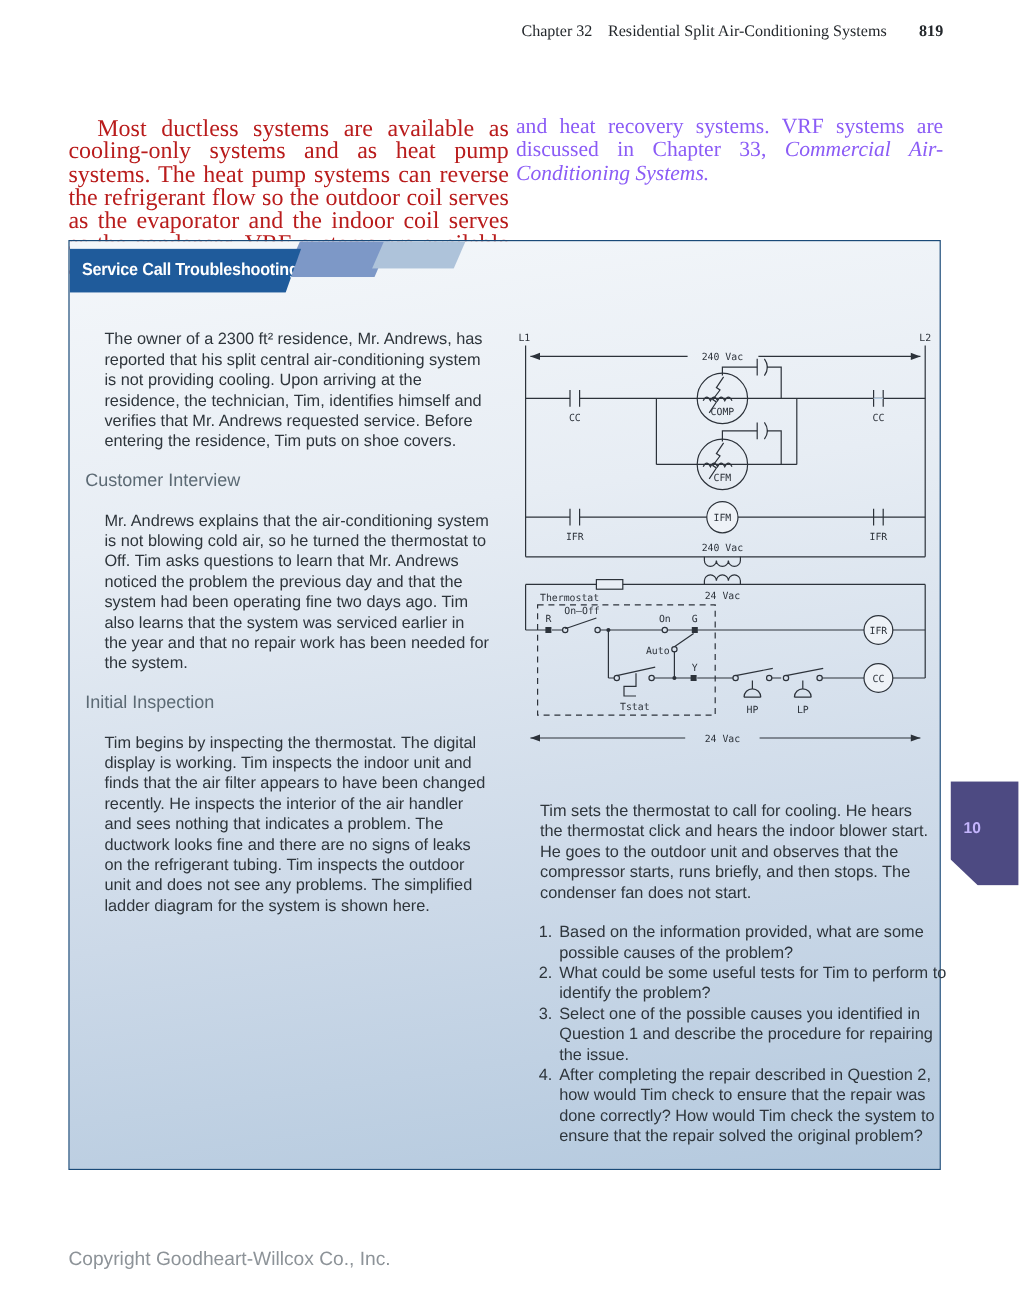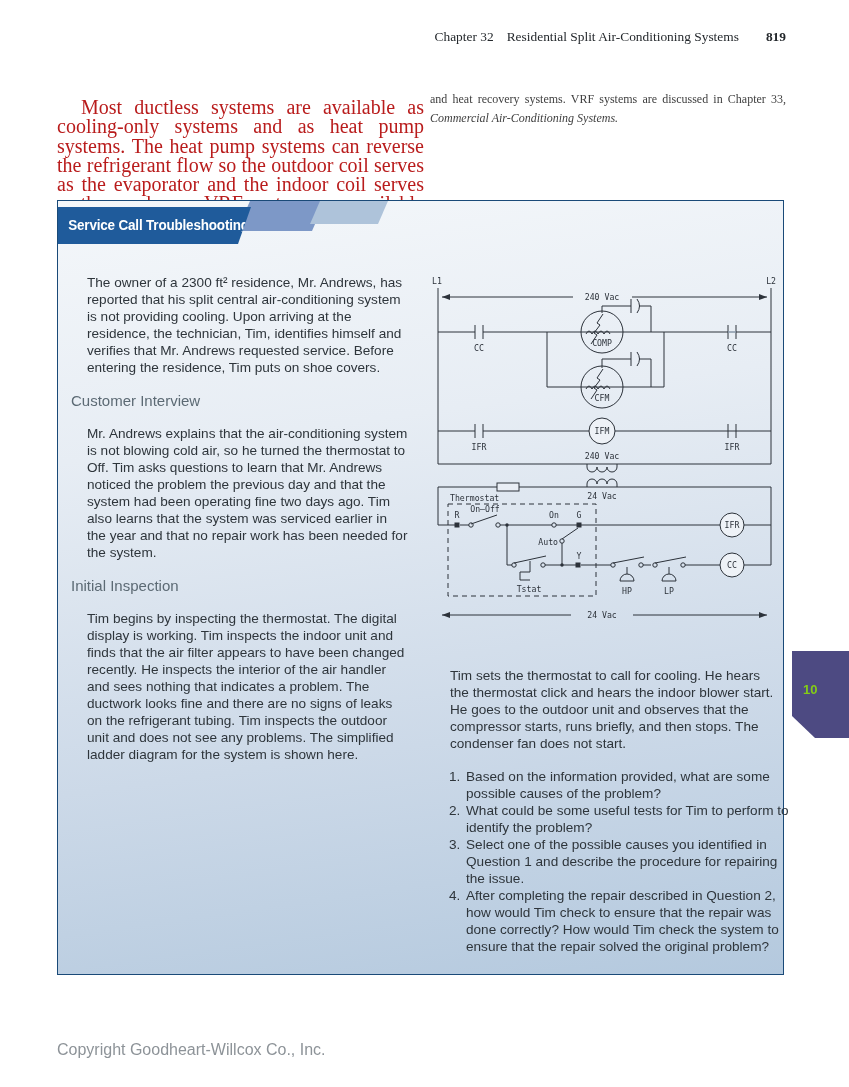--- a/index.html
+++ b/index.html
@@ -2,33 +2,33 @@
 <html><head>
 <meta charset="utf-8">
 <style>
   html,body{margin:0;padding:0;}
   body{
     width:849px;height:1087px;background:#ffffff;position:relative;overflow:hidden;
     font-family:"Liberation Serif", serif;color:#1f2428;
   }
   
   .page-header{
-    position:absolute;top:29px;right:63px;font-size:13.4px;color:#24282c;
+    position:absolute;top:18px;right:63px;font-size:13.4px;color:#24282c;
     white-space:nowrap;
   }
   .page-header .htitle{margin-left:13px;}
   .page-header .pagenum{margin-left:27px;font-weight:bold;}
   
   .intro-left{
     position:absolute;left:57px;top:78px;width:367px;
     font-size:20px;line-height:19.3px;text-align:justify;text-indent:24px;color:#b91c1c;
   }
   .intro-right{
     position:absolute;left:430px;top:78px;width:356px;
-    font-size:12px;line-height:19.3px;text-align:justify;color:#404040;
+    font-size:18px;line-height:19.3px;text-align:justify;color:#8b5cf6;
   }
   .intro-right em{font-style:italic;}
   
   .sc-box{
     position:absolute;left:57px;top:200px;width:727px;height:775px;
     border:1.5px solid #1a4a78;box-sizing:border-box;
     background:linear-gradient(172deg,#f4f7fa 0%,#e7edf4 30%,#ccd9e8 68%,#b4c9de 100%);
   }
   .banner-dark{
     position:absolute;left:0;top:6px;width:193px;height:37px;background:#1f5b9b;
@@ -73,21 +73,21 @@
   .ladder{position:absolute;left:370px;top:70px;}
   .ladder text{
     font-family:"DejaVu Sans Mono",monospace;font-size:8.2px;fill:#2c323a;
   }
   
   .chapter-tab{
     position:absolute;left:792px;top:651px;width:57px;height:87px;background:#4d4a82;
     clip-path:polygon(0 0,57px 0,57px 87px,23px 87px,0 65px);
   }
   .chapter-tab .tnum{
-    position:absolute;left:11px;top:31px;color:#84cc16;font-weight:bold;font-size:13px;
+    position:absolute;left:11px;top:31px;color:#c4b5fd;font-weight:bold;font-size:13px;
     font-family:"Liberation Sans",sans-serif;
   }
   
   .footer{
     position:absolute;left:57px;top:1041px;font-family:"Liberation Sans",sans-serif;
     font-size:16px;color:#8d9398;
   }
 </style>
 </head>
 <body>

